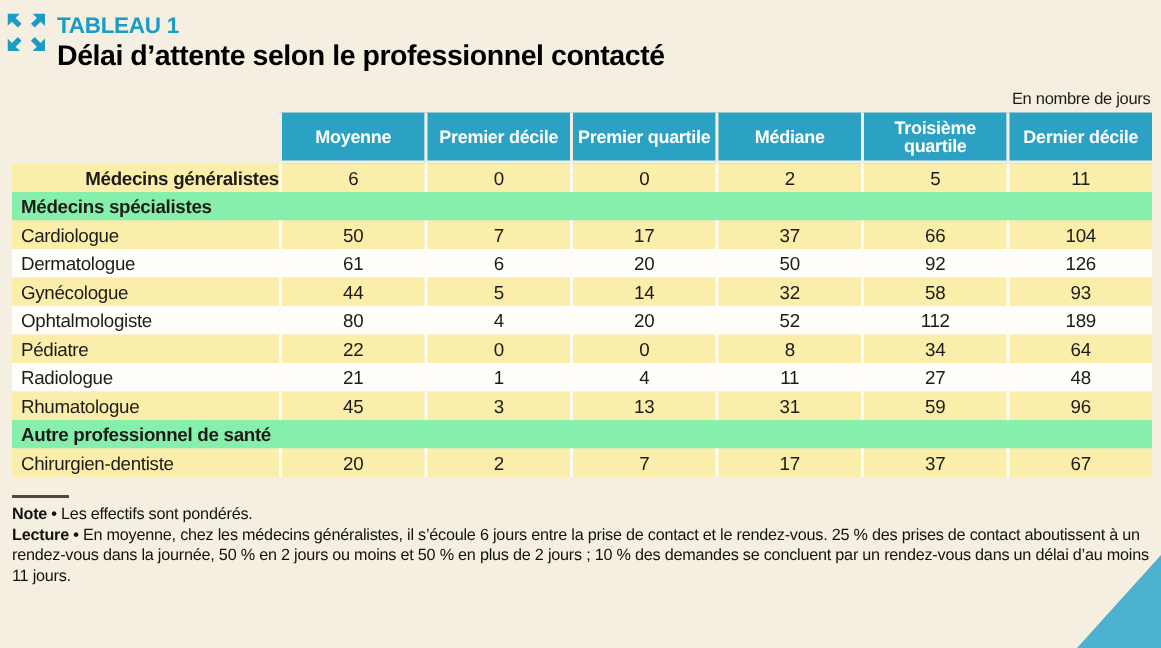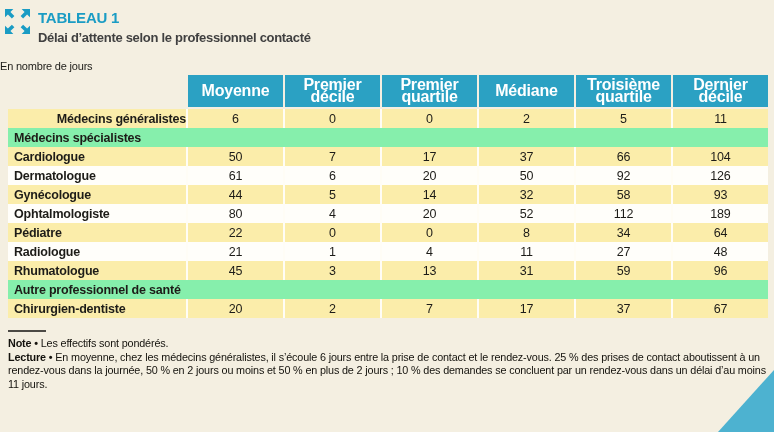--- a/index.html
+++ b/index.html
@@ -15,53 +15,53 @@
 
   
   .fig-header{display:flex;align-items:flex-start;padding:8px 0 0 5px;}
   .fig-icon{width:25px;height:25px;flex:0 0 25px;margin-top:1px;}
   .fig-head-text{margin-left:8px;}
   .kicker{
     color:#1a9cc4;font-weight:bold;font-size:15px;letter-spacing:-0.2px;
     line-height:19px;
   }
   .fig-title{
-    color:#404040;font-weight:bold;font-size:13px;letter-spacing:-0.3px;
+    color:#000000;font-weight:bold;font-size:19px;letter-spacing:-0.3px;
     line-height:20px;margin-top:1px;
   }
 
   
   .unit-note{
-    font-size:11px;color:#1d1c18;
+    text-align:right;font-size:11px;color:#1d1c18;
     margin:12px 7px 3px 0;letter-spacing:-0.2px;
   }
 
   
   table.delays{
     border-collapse:separate;border-spacing:0;table-layout:fixed;
     width:760px;margin-left:8px;
   }
   table.delays col.c-label{width:178px;}
   table.delays th{
-    background:#2ba1c3;color:#ffffff;font-weight:bold;font-size:16px;
+    background:#2ba1c3;color:#ffffff;font-weight:bold;font-size:12px;
     letter-spacing:-0.2px;height:32px;text-align:center;vertical-align:middle;
     padding:0 2px;line-height:12px;
     border-left:2px solid #f4efe1;border-bottom:2px solid #f4efe1;
   }
   table.delays th.label-head{
     background:transparent;border-left:none;
   }
   table.delays td{
     height:19px;font-size:12.5px;letter-spacing:-0.2px;
     padding:0;vertical-align:middle;text-align:center;color:#1d1c18;
     background:#fffefa;
   }
   table.delays td.num{border-left:2px solid #fffdf6;}
   table.delays tr.shade td{background:#fbedaa;}
-  table.delays td.row-label{text-align:left;padding-left:6px;font-weight:bold;}
+  table.delays td.row-label{text-align:left;padding-left:6px;}
   table.delays td.bold{font-weight:bold;text-align:right;}
   table.delays td.section{
     text-align:left;padding-left:6px;font-weight:bold;background:#86efac;
   }
 
   
   .foot-rule{width:38px;height:2px;background:#4c4a45;margin:12px 0 5px 8px;}
   .footnotes{margin:0 6px 0 8px;font-size:10.8px;line-height:13.6px;
     color:#14120d;letter-spacing:-0.15px;}
   .note-line b{font-weight:bold;}

